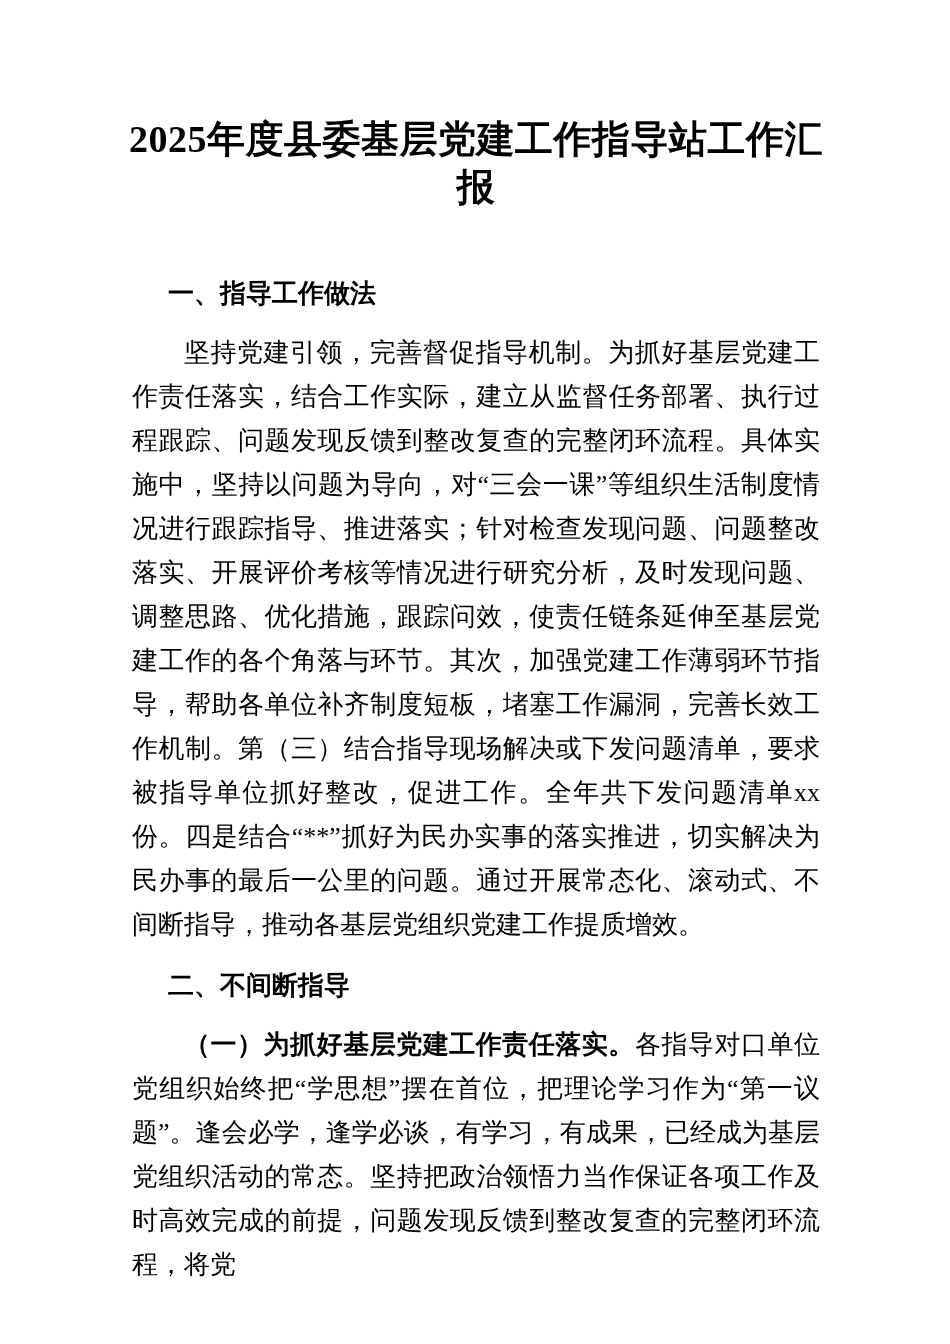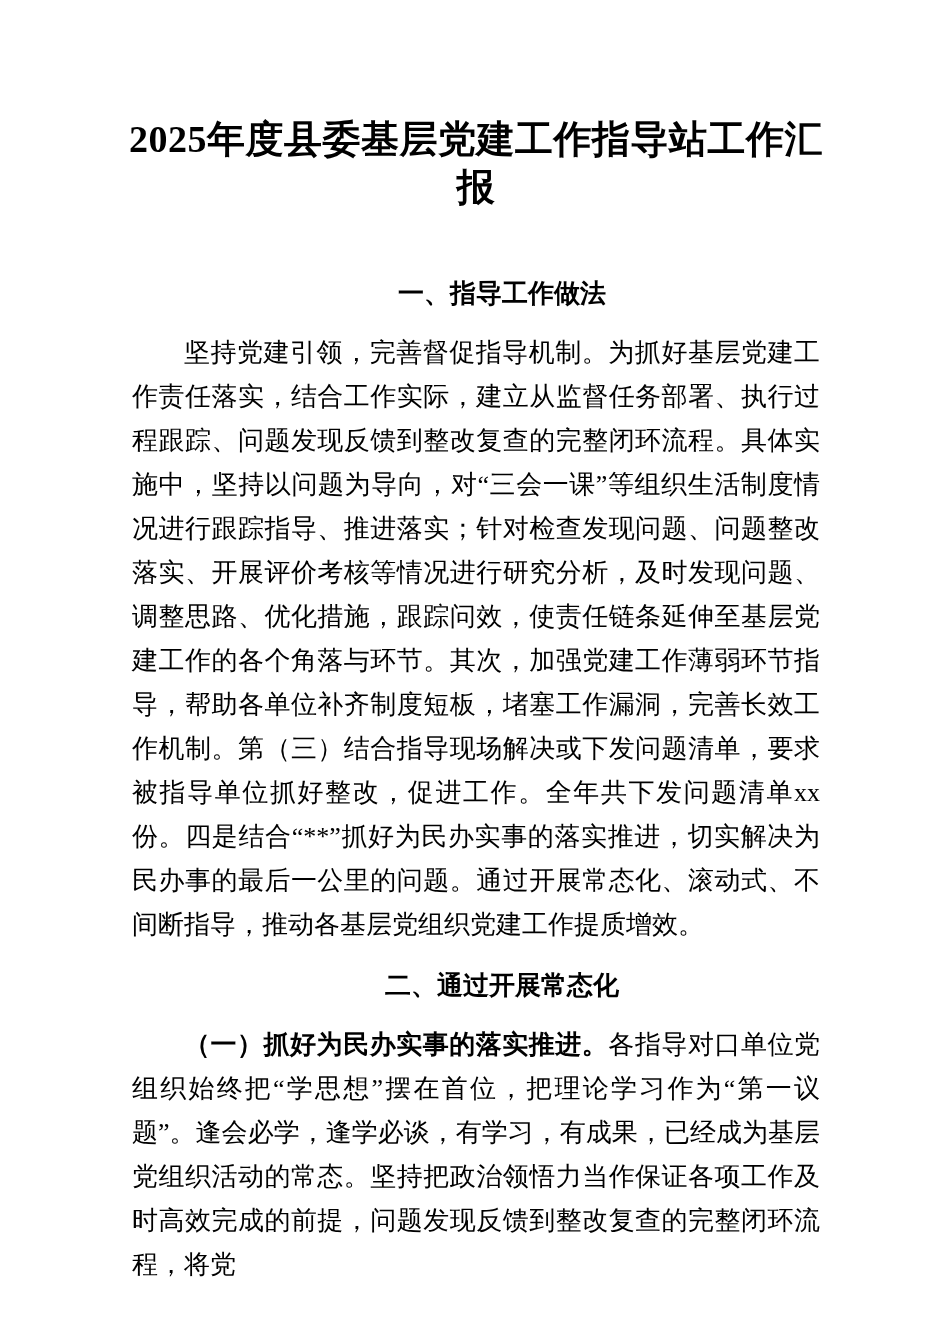--- a/index.html
+++ b/index.html
@@ -28,21 +28,20 @@
     letter-spacing: 0.5px;
     font-family: "Liberation Serif", "DejaVu Serif", serif;
   }
   .section-heading {
     font-size: 26px;
     font-weight: 700;
     line-height: 44px;
     margin: 0;
     text-indent: 2em;
     font-family: "Liberation Sans", "DejaVu Sans", sans-serif;
-    text-align: center;
   }
   .body-paragraph {
     font-size: 26px;
     line-height: 44px;
     margin: 16px;
     text-indent: 2em;
     text-align: justify;
     text-justify: inter-ideograph;
     word-break: break-all;
     font-family: "Liberation Serif", "DejaVu Serif", serif;
@@ -55,17 +54,17 @@
 <body>
 
 <div class="page">
 
   <h1 class="doc-title">2025年度县委基层党建工作指导站工作汇报</h1>
 
   <h2 class="section-heading">一、指导工作做法</h2>
 
   <p class="body-paragraph"><span class="para-lead"></span><span>坚持党建引领，完善督促指导机制。为抓好基层党建工作责任落实，结合工作实际，建立从监督任务部署、执行过程跟踪、问题发现反馈到整改复查的完整闭环流程。具体实施中，坚持以问题为导向，对“三会一课”等组织生活制度情况进行跟踪指导、推进落实；针对检查发现问题、问题整改落实、开展评价考核等情况进行研究分析，及时发现问题、调整思路、优化措施，跟踪问效，使责任链条延伸至基层党建工作的各个角落与环节。其次，加强党建工作薄弱环节指导，帮助各单位补齐制度短板，堵塞工作漏洞，完善长效工作机制。第（三）结合指导现场解决或下发问题清单，要求被指导单位抓好整改，促进工作。全年共下发问题清单xx份。四是结合“**”抓好为民办实事的落实推进，切实解决为民办事的最后一公里的问题。通过开展常态化、滚动式、不间断指导，推动各基层党组织党建工作提质增效。</span></p>
 
-  <h2 class="section-heading">二、通过开展常态化</h2>
+  <h2 class="section-heading">二、不间断指导</h2>
 
-  <p class="body-paragraph"><span class="para-lead">（一）抓好为民办实事的落实推进。</span><span>各指导对口单位党组织始终把“学思想”摆在首位，把理论学习作为“第一议题”。逢会必学，逢学必谈，有学习，有成果，已经成为基层党组织活动的常态。坚持把政治领悟力当作保证各项工作及时高效完成的前提，问题发现反馈到整改复查的完整闭环流程，将党</span></p>
+  <p class="body-paragraph"><span class="para-lead">（一）为抓好基层党建工作责任落实。</span><span>各指导对口单位党组织始终把“学思想”摆在首位，把理论学习作为“第一议题”。逢会必学，逢学必谈，有学习，有成果，已经成为基层党组织活动的常态。坚持把政治领悟力当作保证各项工作及时高效完成的前提，问题发现反馈到整改复查的完整闭环流程，将党</span></p>
 
 </div>
 
 </body></html>

